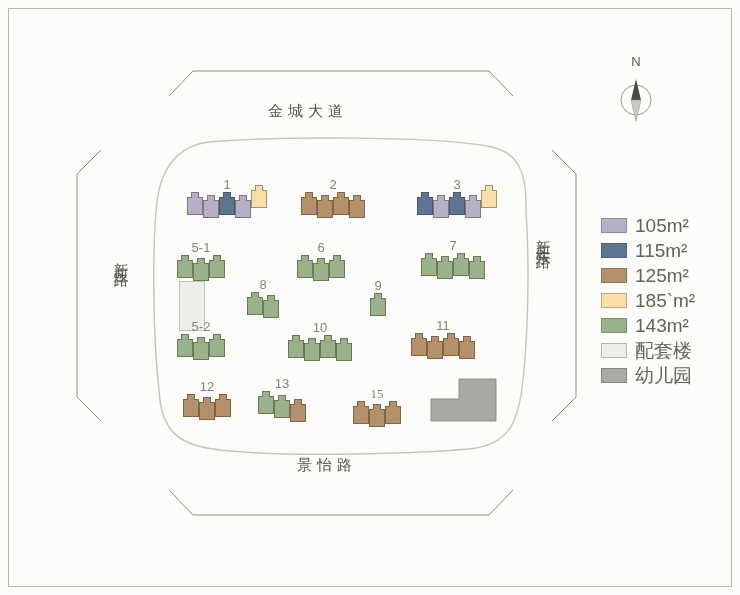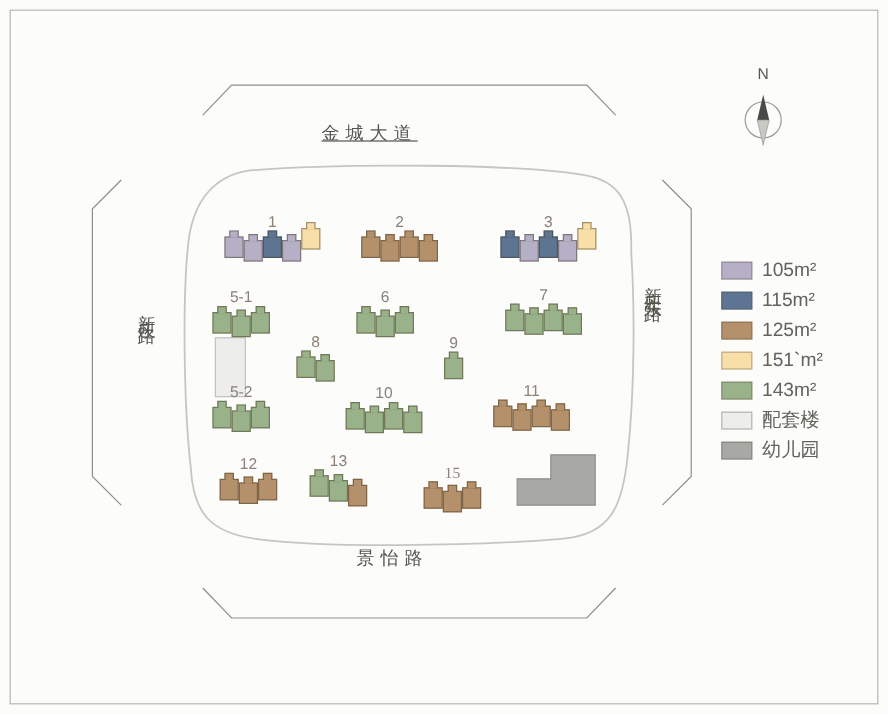--- a/index.html
+++ b/index.html
@@ -7,21 +7,21 @@
     position:relative;width:740px;height:595px;background:#fcfcfa;
     font-family:"Liberation Sans", sans-serif;overflow:hidden;
   }
   .frame{position:absolute;inset:8px;border:1px solid #b8b8b2;}
   svg.plan{position:absolute;left:0;top:0;}
   .road-label{position:absolute;color:#55554e;font-size:15px;letter-spacing:5px;white-space:nowrap;}
   .road-label.vertical{writing-mode:vertical-rl;}
   .legend{position:absolute;left:601px;top:218px;display:flex;flex-direction:column;gap:10px;}
   .legend-row{display:flex;align-items:center;gap:8px;height:15px;}
   .swatch{width:26px;height:15px;border:1px solid rgba(80,70,55,.35);box-sizing:border-box;flex:0 0 auto;}
-  .legend-label{font-size:16px;color:#63635c;line-height:1;}
+  .legend-label{font-size:19px;color:#63635c;line-height:1;}
   .site-area{position:absolute;inset:0;}
   .building{position:absolute;}
   .blabel{position:absolute;top:-20px;left:0;right:0;text-align:center;font-size:13px;color:#8b8178;}
   .units{display:flex;align-items:flex-start;}
   .unit{position:relative;width:16px;height:18px;box-sizing:border-box;border:1px solid rgba(60,48,32,.45);}
   .unit::before{
     content:"";position:absolute;top:-6px;left:3px;width:8px;height:6px;
     background:inherit;border:1px solid rgba(60,48,32,.45);border-bottom:none;box-sizing:border-box;
   }
   .support{position:absolute;left:179px;top:281px;width:26px;height:50px;border:1px solid #c3c3bd;box-sizing:border-box;}
@@ -46,21 +46,21 @@
              C 153,338 152,245 157,202 C 161,166 180,146 208,142 Z" fill="none" stroke="#c6c6c0" stroke-width="1.5"></path>
 
     <polygon points="431,399 459,399 459,379 496,379 496,421 431,421" stroke="#8f8f89" stroke-width="1" fill="#a8a8a4"></polygon>
 
     <text x="636" y="66" text-anchor="middle" font-size="13" fill="#55554e">N</text>
     <circle cx="636" cy="100" r="15" fill="none" stroke="#9a9a94" stroke-width="1"></circle>
     <polygon points="636,79 641,100 631,100" fill="#4a4a46"></polygon>
     <polygon points="631,100 641,100 636,121" fill="#c9c9c4" stroke="#8a8a84" stroke-width="0.5"></polygon>
   </svg>
 
-  <div class="road-label" style="left:268px;top:102px;text-decoration:underline;">金城大道</div>
+  <div class="road-label" style="left:268px;top:102px;">金城大道</div>
   <div class="road-label vertical" style="left:111px;top:250px;">新庄路</div>
   <div class="road-label vertical" style="left:533px;top:227px;">新庄东路</div>
   <div class="road-label" style="left:297px;top:456px;">景怡路</div>
 
   <div class="site-area">
     <div class="support" style="background: rgb(237, 237, 235);"></div>
   <div class="building" style="left: 187px; top: 197px;">
         <div class="blabel">1</div>
         <div class="units">
           <div class="unit" style="background: rgb(182, 176, 199); margin-top: 0px;"></div>
@@ -187,21 +187,21 @@
       <div class="legend-row">
         <span class="swatch" style="background: rgb(93, 116, 146);"></span>
         <span class="legend-label">115m²</span>
       </div>
       <div class="legend-row">
         <span class="swatch" style="background: rgb(180, 144, 107);"></span>
         <span class="legend-label">125m²</span>
       </div>
       <div class="legend-row">
         <span class="swatch" style="background: rgb(247, 223, 167);"></span>
-        <span class="legend-label">151`m²</span>
+        <span class="legend-label">185`m²</span>
       </div>
       <div class="legend-row">
         <span class="swatch" style="background: rgb(154, 178, 138);"></span>
         <span class="legend-label">143m²</span>
       </div>
       <div class="legend-row">
         <span class="swatch" style="background: rgb(237, 237, 235);"></span>
         <span class="legend-label">配套楼</span>
       </div>
       <div class="legend-row">

